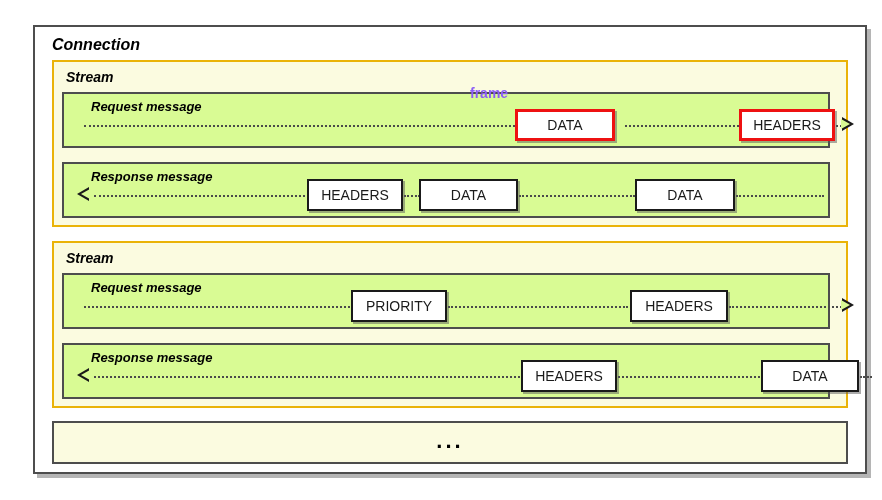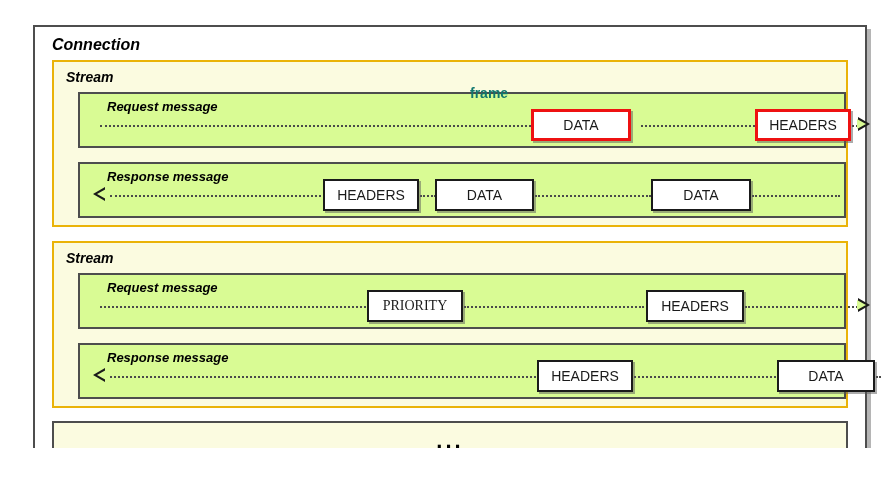--- a/index.html
+++ b/index.html
@@ -4,21 +4,21 @@
 <style>
   html, body {
     margin: 0;
     padding: 0;
     background: #ffffff;
     font-family: "Liberation Sans", sans-serif;
   }
   #canvas {
     position: relative;
     width: 882px;
-    height: 448px;
+    height: 500px;
     background: #ffffff;
     overflow: hidden;
   }
 
   
   .connection {
     position: absolute;
     left: 33px;
     top: 25px;
     width: 834px;
@@ -77,21 +77,21 @@
     font-weight: bold;
     letter-spacing: 3px;
     line-height: 1;
     color: #000000;
     transform: translateY(-2px);
   }
 
   
   .message {
     position: absolute;
-    left: 24px;
+    left: 8px;
     width: 768px;
     height: 56px;
     background: #d9fb94;
     border: 2px solid #4d4d4d;
     box-sizing: border-box;
   }
   .msg-top { top: 30px; }
   .msg-bot { top: 100px; }
 
   .message > .box-title {
@@ -164,21 +164,21 @@
     border-top: 5px solid transparent;
     border-bottom: 5px solid transparent;
     border-right: 9px solid #d9fb94;
   }
 
   
   .frame-label {
     position: absolute;
     font-size: 14px;
     font-weight: bold;
-    color: #0f766e;
+    color: #8b5cf6;
     white-space: nowrap;
     text-align: center;
   }
 </style>
 </head>
 <body>
 
 <div id="canvas">
 
   <div class="connection">
@@ -222,21 +222,21 @@
     <div class="stream" id="stream-2">
       <div class="box-title">Stream</div>
 
       <div class="message msg-top">
         <div class="box-title">Request message</div>
 
         <div class="dotline" style="left:20px; width:266px;"></div>
         <div class="dotline" style="left:384px; width:180px;"></div>
         <div class="dotline" style="left:665px; width:113px;"></div>
 
-        <div class="frame-chip" style="left:287px; width:96px;font-family:Liberation Serif, serif;">PRIORITY</div>
+        <div class="frame-chip" style="left:287px; width:96px;">PRIORITY</div>
 
         <div class="frame-chip" style="left:566px; width:98px;">HEADERS</div>
 
         <div class="arrow arrow-right" style="left:778px;"></div>
       </div>
 
       <div class="message msg-bot">
         <div class="box-title">Response message</div>
 
         <div class="arrow arrow-left" style="left:13px;"></div>

